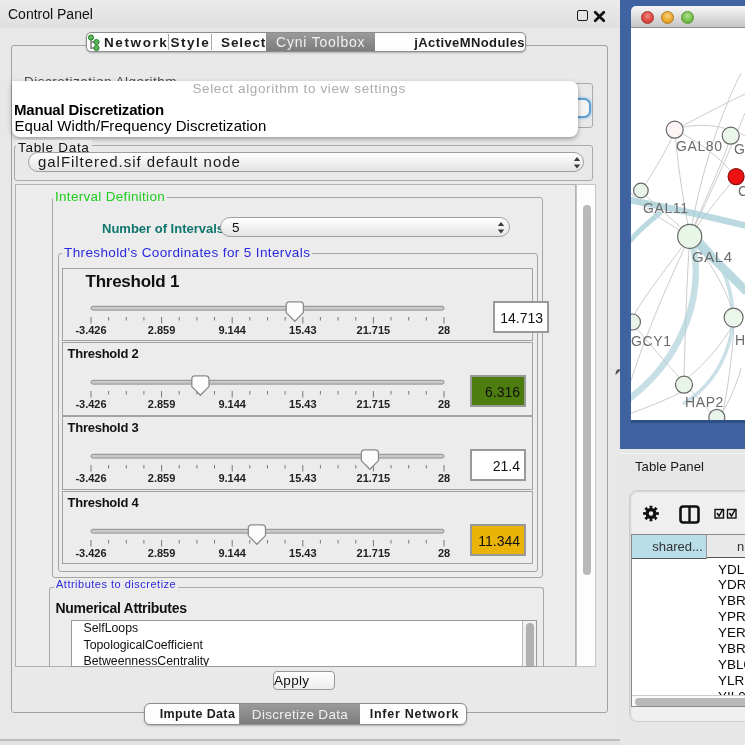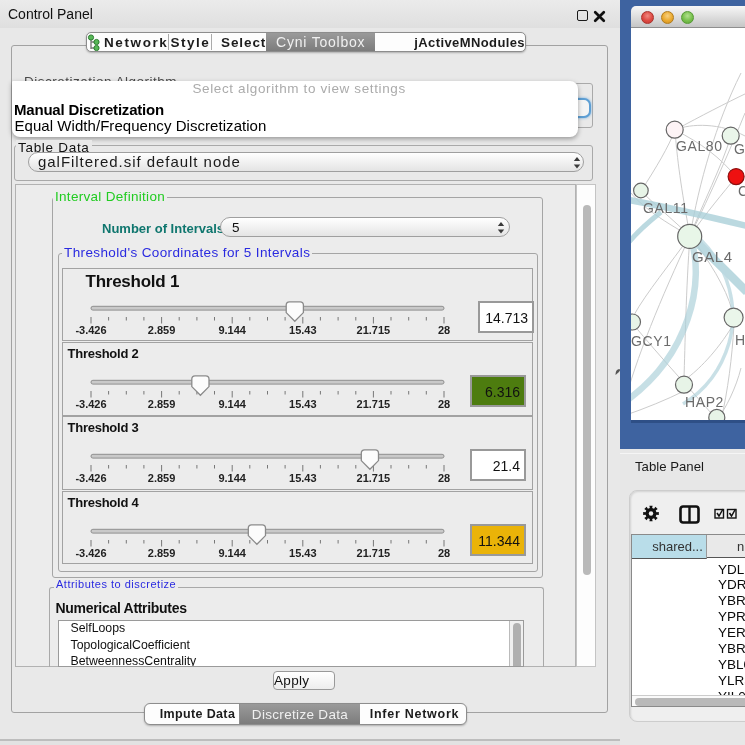--- a/index.html
+++ b/index.html
@@ -106,21 +106,21 @@
       <line x1="363.3" y1="48" x2="363.3" y2="51.5" stroke="#777" stroke-width="1"></line>
       <line x1="381.0" y1="48" x2="381.0" y2="54.5" stroke="#777" stroke-width="1"></line>
       <text x="28.0" y="64.5" text-anchor="middle" font-size="11" font-weight="bold" fill="#222">-3.426</text>
       <text x="98.6" y="64.5" text-anchor="middle" font-size="11" font-weight="bold" fill="#222">2.859</text>
       <text x="169.2" y="64.5" text-anchor="middle" font-size="11" font-weight="bold" fill="#222">9.144</text>
       <text x="239.8" y="64.5" text-anchor="middle" font-size="11" font-weight="bold" fill="#222">15.43</text>
       <text x="310.4" y="64.5" text-anchor="middle" font-size="11" font-weight="bold" fill="#222">21.715</text>
       <text x="381.0" y="64.5" text-anchor="middle" font-size="11" font-weight="bold" fill="#222">28</text>
       <path d="M 223.2 43.6 L 223.2 36.1 Q 223.2 32.8 226.5 32.8 L 237.1 32.8 Q 240.4 32.8 240.4 36.1 L 240.4 43.6 L 231.8 52.3 Z" fill="#fcfcfc" stroke="#8a8a8a" stroke-width="1.3"></path>
   </svg>
-  <div style="position:absolute;left:415px;top:32px;width:56px;height:32px;background:#fff;border:2px solid #999;box-sizing:border-box;text-align:right;font-size:14px;color:#111;line-height:31px;padding-right:4px;">14.713</div>
+  <div style="position:absolute;left:430px;top:32px;width:56px;height:32px;background:#fff;border:2px solid #999;box-sizing:border-box;text-align:right;font-size:14px;color:#111;line-height:31px;padding-right:4px;">14.713</div>
 </div>
 <div class="abs" style="left:62px;top:342px;width:471px;height:73.5px;border:1px solid #a2a2a2;background:#ececec;box-sizing:border-box;">
   <div style="position:absolute;left:4.5px;top:3px;font-size:13px;font-weight:bold;letter-spacing:-0.25px;color:#111;">Threshold 2</div>
   <svg width="469" height="71.5" viewBox="0 0 469 71.5" style="position:absolute;left:0;top:0;">
       <rect x="28" y="37.3" width="353" height="3.8" rx="1.9" fill="#c9c9c9" stroke="#8f8f8f" stroke-width="1"></rect>
       <line x1="28.0" y1="48" x2="28.0" y2="54.5" stroke="#777" stroke-width="1"></line>
       <line x1="45.6" y1="48" x2="45.6" y2="51.5" stroke="#777" stroke-width="1"></line>
       <line x1="63.3" y1="48" x2="63.3" y2="51.5" stroke="#777" stroke-width="1"></line>
       <line x1="80.9" y1="48" x2="80.9" y2="51.5" stroke="#777" stroke-width="1"></line>
       <line x1="98.6" y1="48" x2="98.6" y2="54.5" stroke="#777" stroke-width="1"></line>
@@ -217,21 +217,21 @@
       <text x="310.4" y="64.5" text-anchor="middle" font-size="11" font-weight="bold" fill="#222">21.715</text>
       <text x="381.0" y="64.5" text-anchor="middle" font-size="11" font-weight="bold" fill="#222">28</text>
       <path d="M 185.3 43.6 L 185.3 36.1 Q 185.3 32.8 188.6 32.8 L 199.2 32.8 Q 202.5 32.8 202.5 36.1 L 202.5 43.6 L 193.9 52.3 Z" fill="#fcfcfc" stroke="#8a8a8a" stroke-width="1.3"></path>
   </svg>
   <div style="position:absolute;left:407px;top:32px;width:56px;height:32px;background:#eab308;border:2px solid #999;box-sizing:border-box;text-align:right;font-size:14px;color:#111;line-height:31px;padding-right:4px;">11.344</div>
 </div>
 
 <div class="grp" style="left:49px;top:587px;width:493px;height:90px;border-bottom:none;border-radius:3px 3px 0 0;"></div>
 <div class="abs" style="left:54px;top:578px;font-size:11px;letter-spacing:0.5px;color:#2a2ae0;background:#ececec;padding:0 2px;">Attributes to discretize</div>
 <div class="abs" style="left:55.5px;top:600px;font-size:14px;font-weight:bold;letter-spacing:-0.3px;color:#111;">Numerical Attributes</div>
-<div class="abs" style="left:58px;top:620px;width:466px;height:47px;background:#ffffff;border:1px solid #9a9a9a;box-sizing:border-box;overflow:hidden;text-decoration:underline;">
+<div class="abs" style="left:71px;top:620px;width:466px;height:47px;background:#ffffff;border:1px solid #9a9a9a;box-sizing:border-box;overflow:hidden;text-decoration:underline;">
   <div style="position:absolute;left:11.5px;top:-1px;font-size:12.3px;color:#111;line-height:16.6px;">SelfLoops<br>TopologicalCoefficient<br>BetweennessCentrality</div>
   <div style="position:absolute;right:0;top:0;width:13px;height:100%;background:#f0f0f0;border-left:1px solid #bbb;"></div>
   <div style="position:absolute;right:2.5px;top:1.5px;width:8px;height:60px;background:#b0b0b0;border-radius:4px;"></div>
 </div>
 
 <div class="abs" style="left:15px;top:667px;width:561px;height:44px;background:#e9e9e9;"></div>
 
 <div class="abs" style="left:273px;top:671px;width:62px;height:19px;border:1px solid #999;border-radius:4px;background:linear-gradient(#ffffff,#ededed);box-sizing:border-box;font-size:13.5px;letter-spacing:0.31px;color:#111;line-height:17px;">Apply</div>
 
 <div class="abs" style="left:144px;top:703px;width:323px;height:22px;background:#fdfdfd;border:1px solid #8d8d8d;border-radius:6px;box-sizing:border-box;display:flex;align-items:center;font-size:12.5px;font-weight:bold;color:#1c1c1c;box-shadow:0 1px 2px rgba(0,0,0,0.25);overflow:hidden;">

